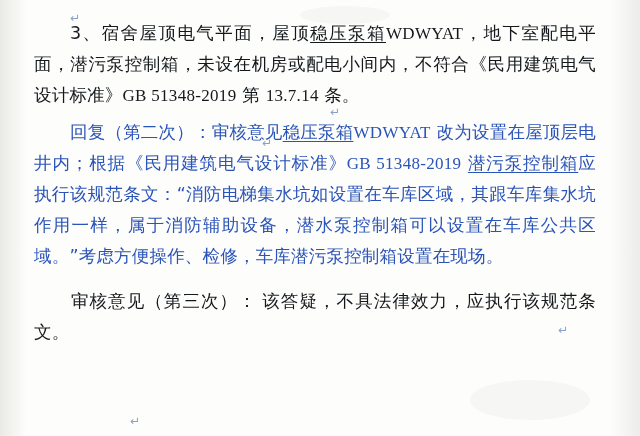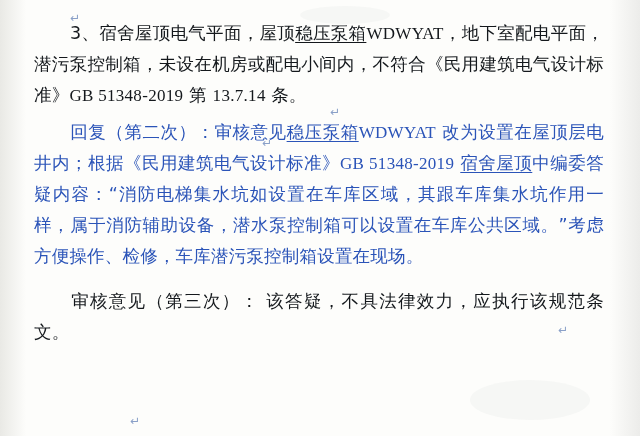--- a/index.html
+++ b/index.html
@@ -34,21 +34,21 @@
   }
 
   .doc-body {
     position: absolute;
     left: 34px;
     top: 18px;
     width: 574px;
   }
 
   .para {
-    margin: 0 4px 6px 0;
+    margin: 0 12px 6px 0;
     font-size: 17.5px;
     line-height: 31px;
     letter-spacing: 0.2px;
     text-align: justify;
     color: #1a1a1a;
   }
   .para.black { color: #14181c; }
   .para.blue  { color: #2b54b8; }
 
   .indent { display: inline-block; width: 36px; }
@@ -95,24 +95,24 @@
   <div class="blotch" style="left:300px;top:6px;width:90px;height:18px;"></div>
   <div class="blotch" style="left:470px;top:380px;width:120px;height:40px;"></div>
 
   <div class="doc-body">
 
     <p class="para black">
       <span class="indent"></span><span>3、宿舍屋顶电气平面，屋顶</span><span class="u u-black">稳压泵箱</span><span class="latin">WDWYAT</span><span>，地下室配电平面，潜污泵控制箱，未设在机房或配电小间内，不符合《民用建筑电气设计标准》</span><span class="latin">GB 51348-2019</span><span> 第 </span><span class="latin">13.7.14</span><span class="tail"> 条。</span>
     </p>
 
     <p class="para blue">
-      <span class="indent"></span><span>回复（第二次）：审核意见</span><span class="u u-blue">稳压泵箱</span><span class="latin">WDWYAT</span><span> 改为设置在屋顶层电井内；根据《民用建筑电气设计标准》</span><span class="latin">GB 51348-2019</span><span> </span><span class="u u-blue">宿舍屋顶</span><span>中编委答疑内容：“消防电梯集水坑如设置在车库区域，其跟车库集水坑作用一样，属于消防辅助设备，潜水泵控制箱可以设置在车库公共区域。”考虑方便操作、检修，车库潜污泵控制箱设置在现场。</span>
+      <span class="indent"></span><span>回复（第二次）：审核意见</span><span class="u u-blue">稳压泵箱</span><span class="latin">WDWYAT</span><span> 改为设置在屋顶层电井内；根据《民用建筑电气设计标准》</span><span class="latin">GB 51348-2019</span><span> </span><span class="u u-blue">潜污泵控制箱</span><span>应执行该规范条文：“消防电梯集水坑如设置在车库区域，其跟车库集水坑作用一样，属于消防辅助设备，潜水泵控制箱可以设置在车库公共区域。”考虑方便操作、检修，车库潜污泵控制箱设置在现场。</span>
     </p>
 
-    <p class="para black" style="margin-top:14px;">
+    <p class="para black" style="margin-top:14px;font-family:Liberation Serif, serif;">
       <span class="indent"></span><span>审核意见（第三次）： 该答疑，不具法律效力，应执行该规范条文。</span>
     </p>
 
   </div>
 
   <span class="mark" style="left:70px;top:12px;">↵</span>
   <span class="mark" style="left:330px;top:106px;">↵</span>
   <span class="mark" style="left:262px;top:137px;">↵</span>
   <span class="mark" style="left:558px;top:324px;">↵</span>
   <span class="mark" style="left:130px;top:415px;">↵</span>

